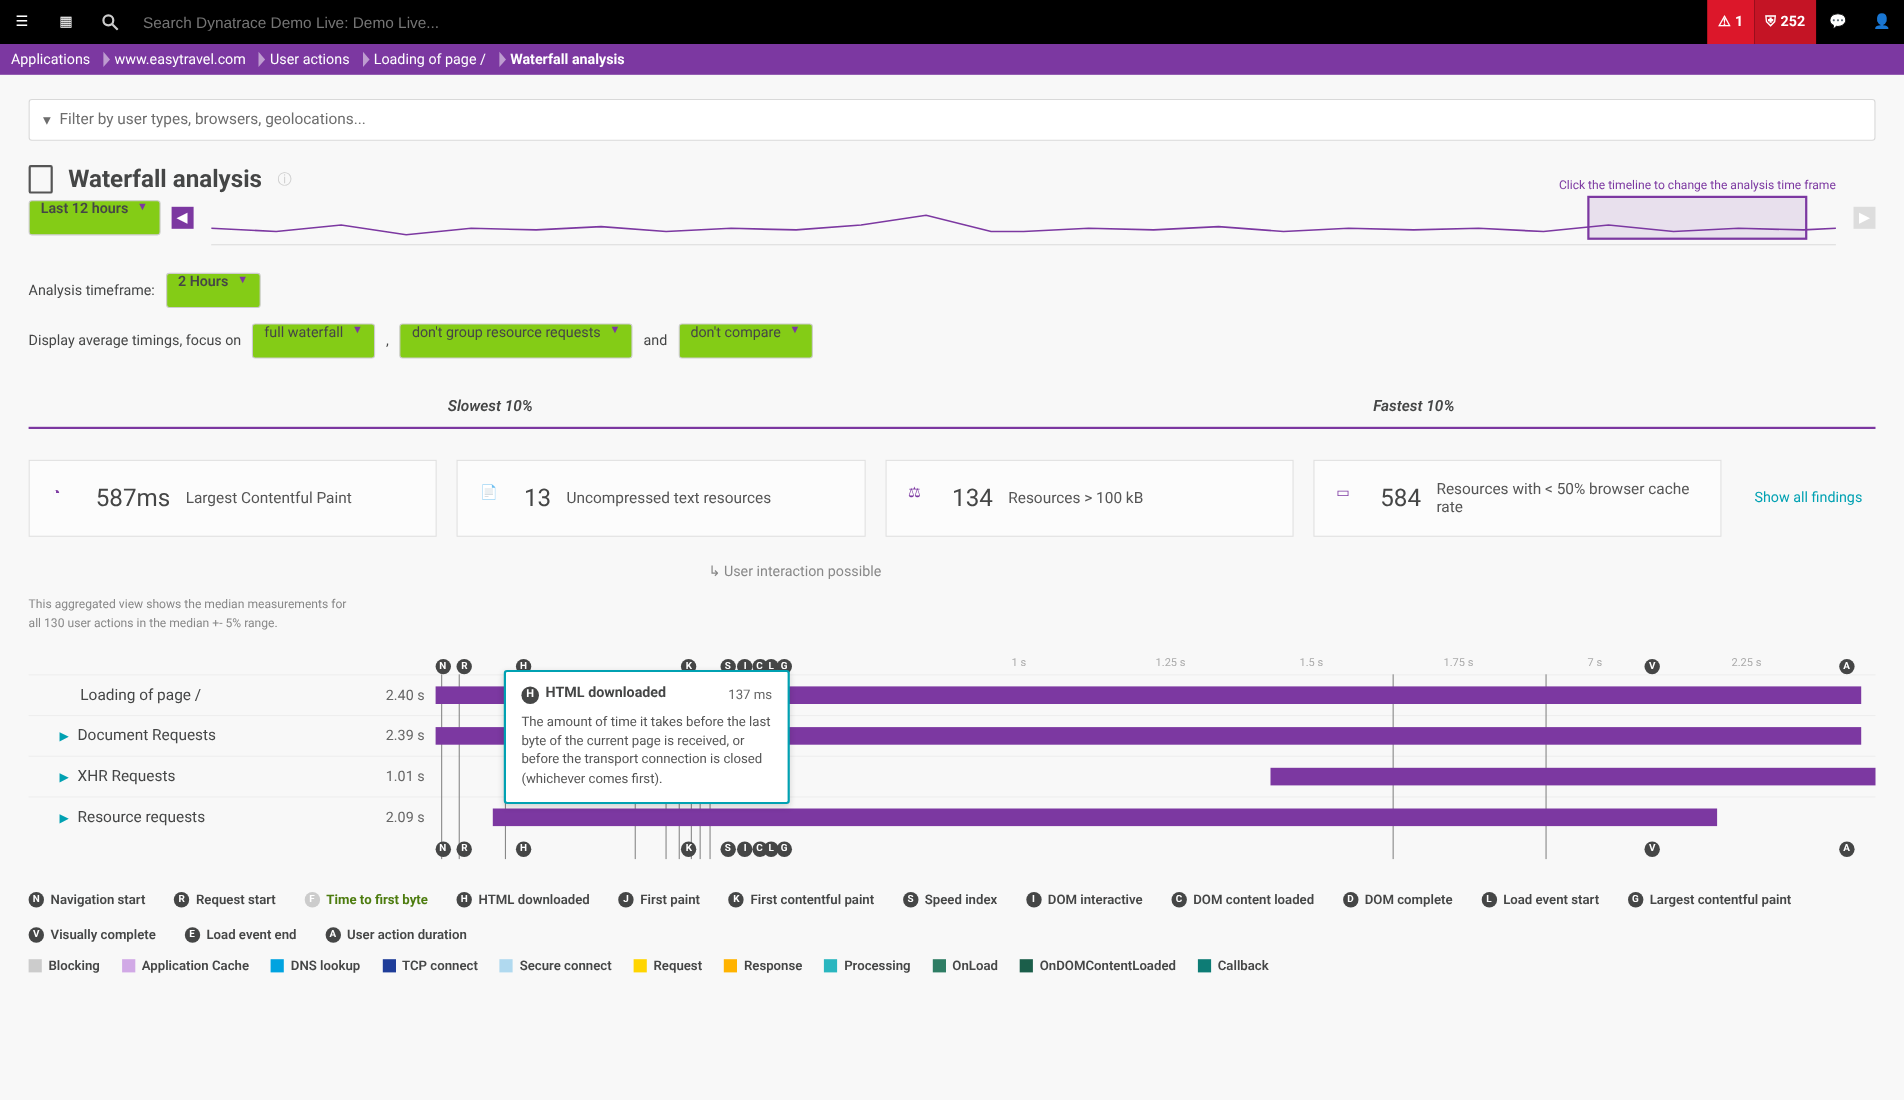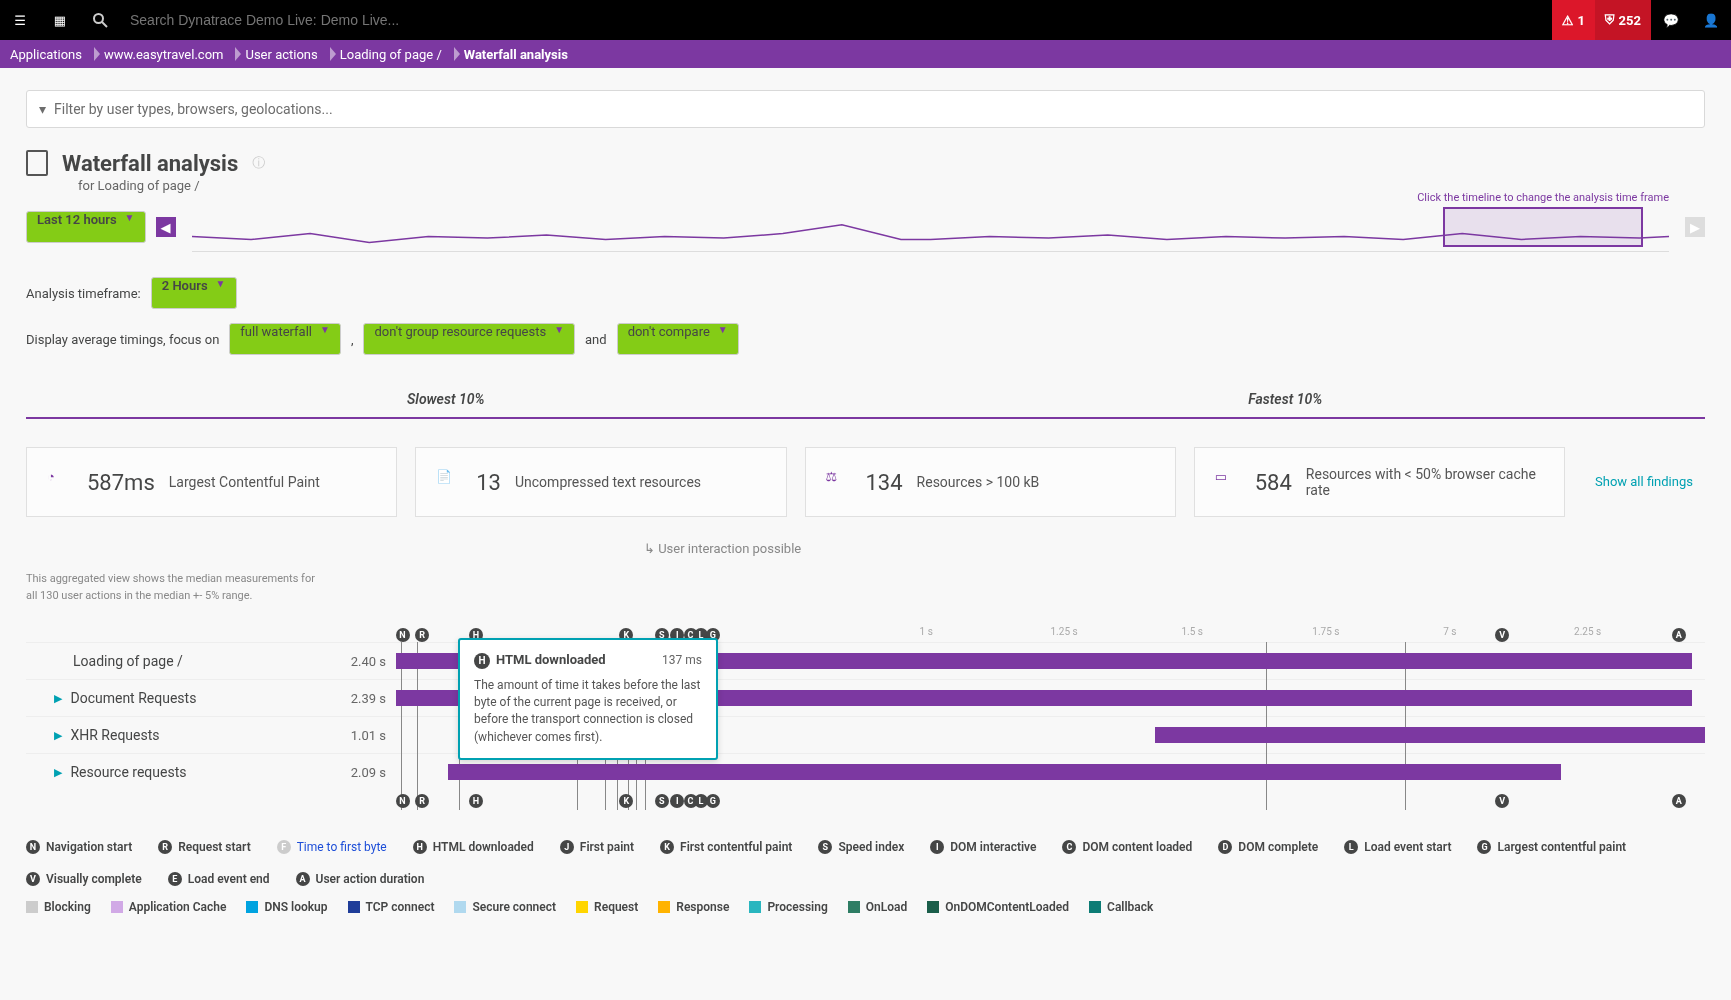--- a/index.html
+++ b/index.html
@@ -116,21 +116,20 @@
   <div class="filter-bar">
     <span style="margin-right:8px;">▾</span>
     <span>Filter by user types, browsers, geolocations...</span>
   </div>
 
   <div class="section-head">
     <div class="doc-icon"></div>
     <h1>Waterfall analysis</h1>
     <span style="color:#ccc;">ⓘ</span>
   </div>
-  <div class="section-sub">for Loading of page /</div>
 
   <div class="controls-row" style="margin-bottom:30px;">
     <div class="dd">
       <span>Last 12 hours</span>
       <span class="chev">▼</span>
     </div>
     <div class="arrow-btn">◀</div>
     <div class="timeline-strip">
       <div class="ts-hint">Click the timeline to change the analysis time frame</div>
       <svg class="mini-chart" viewBox="0 0 1000 30" preserveAspectRatio="none">
@@ -315,21 +314,21 @@
       <div class="legend-item">
         <span class="badge-circle">N</span>
         <span style="font-weight:600;">Navigation start</span>
       </div>
       <div class="legend-item">
         <span class="badge-circle">R</span>
         <span style="font-weight:600;">Request start</span>
       </div>
       <div class="legend-item">
         <span class="badge-circle dis">F</span>
-        <span style="font-weight:400;color:#1d4ed8">Time to first byte</span>
+        <span style="font-weight:700;color:#4d7c0f">Time to first byte</span>
       </div>
       <div class="legend-item">
         <span class="badge-circle">H</span>
         <span style="font-weight:600;">HTML downloaded</span>
       </div>
       <div class="legend-item">
         <span class="badge-circle">J</span>
         <span style="font-weight:600;">First paint</span>
       </div>
       <div class="legend-item">

